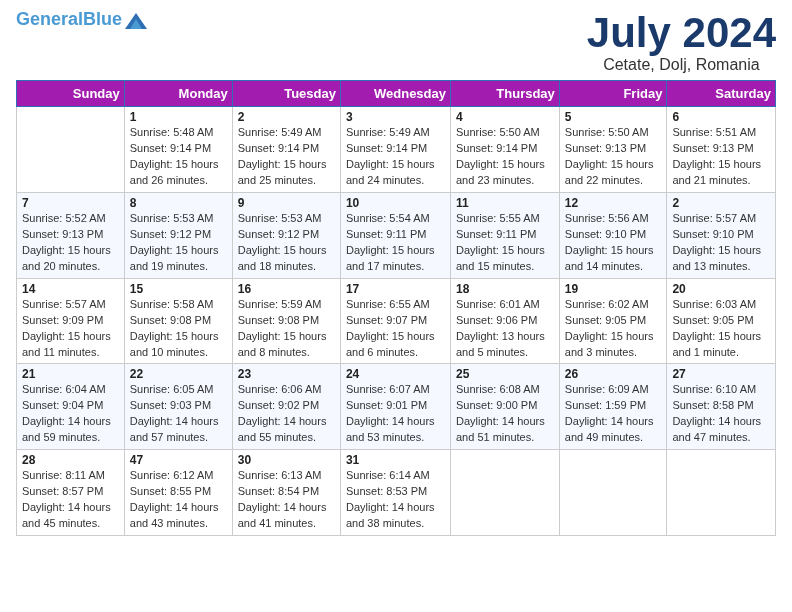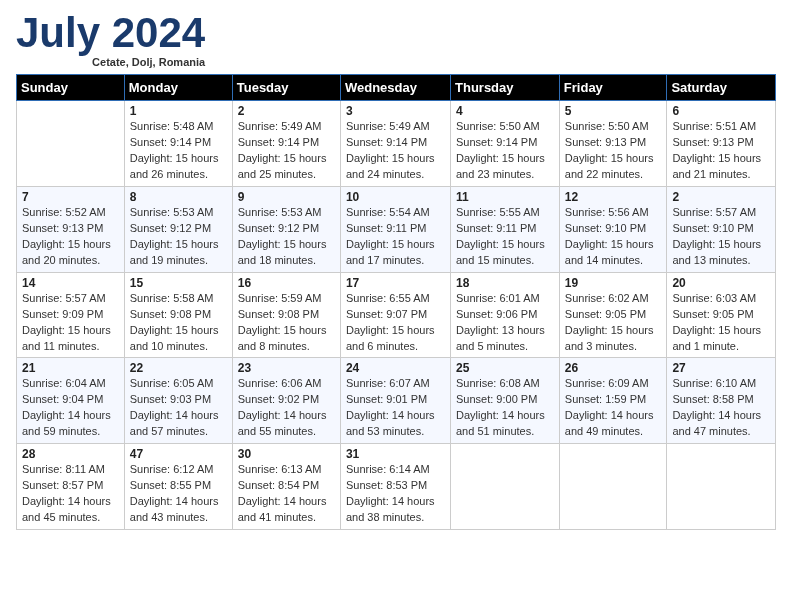--- a/index.html
+++ b/index.html
@@ -30,32 +30,32 @@
     .logo-text {
       font-size: 18px;
       font-weight: bold;
       color: #1a3a6b;
       line-height: 1.1;
     }
     .logo-text span {
       color: #4a9ad4;
     }
     .title-block {
-      text-align: right;
+      text-align: center;
     }
     .month-title {
       font-size: 42px;
       font-weight: bold;
       color: #1a3a6b;
       line-height: 1.1;
     }
     .location {
-      font-size: 11px;
+      font-size: 16px;
       color: #333;
-      font-weight: bold;
+      font-weight: normal;
     }
     .calendar {
       width: 100%;
       border-collapse: collapse;
       font-size: 10.5px;
     }
     .calendar th {
       background: #2f6db5;
       color: #fff;
       padding: 5px 4px;
@@ -82,27 +82,38 @@
     .cell-info {
       font-size: 11px;
       color: #333;
       line-height: 1.45;
     }
     .empty-cell {
       background: #fff;
     }
     tr:nth-child(even) td { background: #f5f8ff; }
     tr:nth-child(odd) td { background: #fff; }
-    .calendar thead tr th { background: #000000; }
+    .calendar thead tr th { background: #a21caf; text-align: right; }
   </style>
 </head>
 <body>
 
 <div class="page">
   <div class="header">
+    <div class="logo">
+      <div style="display:flex;align-items:center;">
+        <span class="logo-text">
+          <span>General</span><span style="color:#4a9ad4;">Blue</span>
+        </span>
+        <svg width="22" height="16" viewBox="0 0 22 16" style="margin-left:3px;margin-top:2px;">
+          <polygon points="0,16 11,0 22,16" fill="#2f6db5"></polygon>
+          <polygon points="5,16 11,6 17,16" fill="#4a9ad4"></polygon>
+        </svg>
+      </div>
+    </div>
     <div class="title-block">
       <div class="month-title">July 2024</div>
       <div class="location">Cetate, Dolj, Romania</div>
     </div>
   </div>
 
   <table class="calendar">
     <thead>
       <tr>
         <th>Sunday</th>

